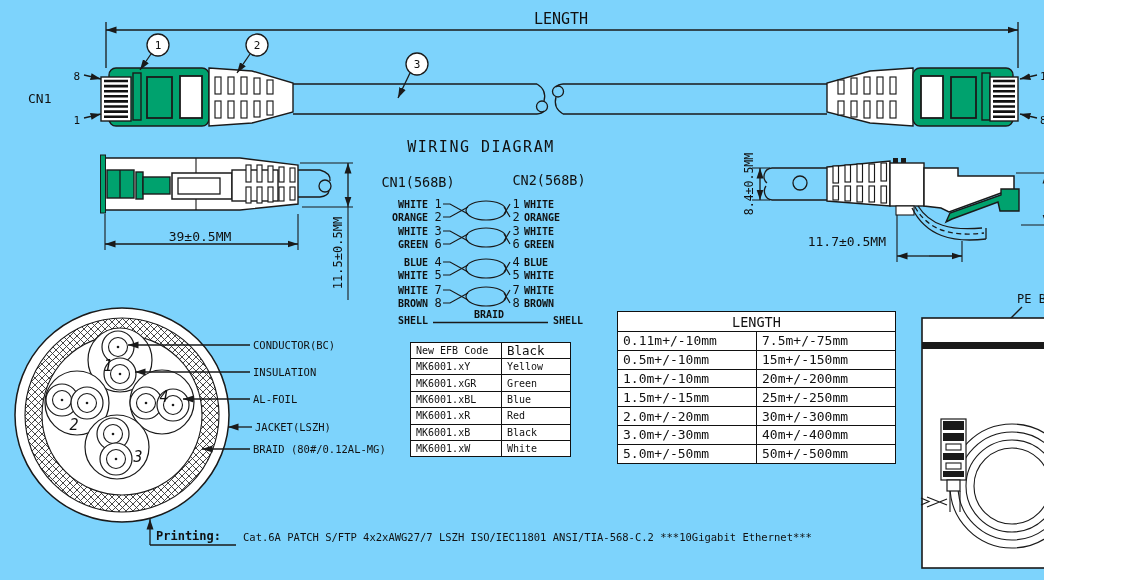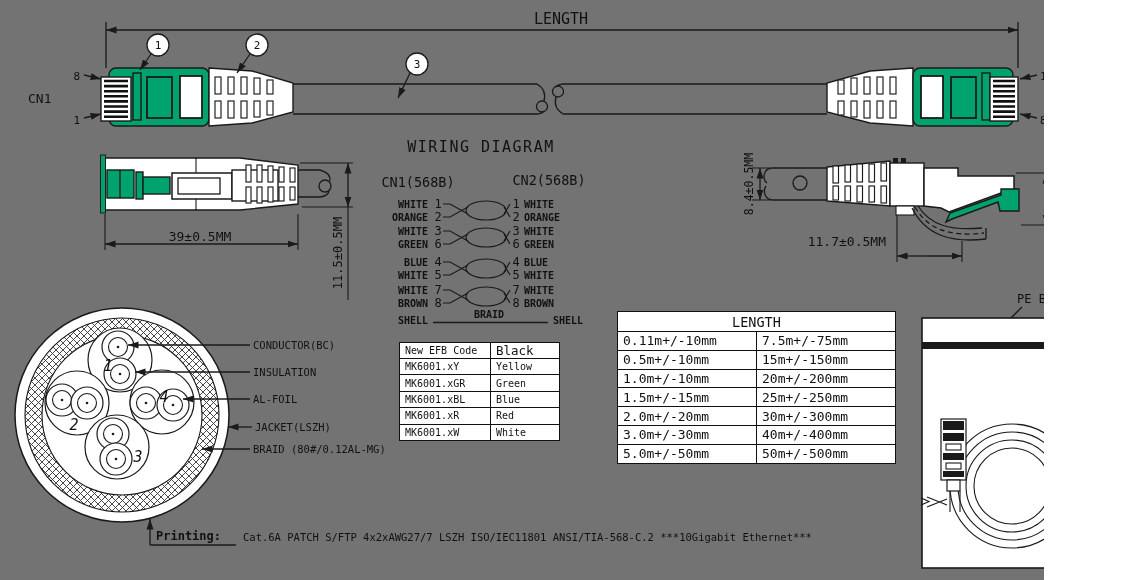--- a/index.html
+++ b/index.html
@@ -1,32 +1,32 @@
 <!DOCTYPE html>
 <html style="--green-color: #00a26e;"><head>
 <meta charset="utf-8">
 <style>
   html,body{margin:0;padding:0;background:#fff}
-  #canvas{position:relative;width:1044px;height:580px;background:#737373;overflow:hidden;
+  #canvas{position:relative;width:1044px;height:580px;background:#7dd3fc;overflow:hidden;
           font-family:"DejaVu Sans Mono",monospace}
   #canvas>svg{position:absolute;left:0;top:0}
   svg text{fill:#111;font-family:"DejaVu Sans Mono",monospace}
   .ln{fill:none;stroke:#1a1a1a;stroke-width:1.3}
   .thin{fill:none;stroke:#1a1a1a;stroke-width:1.1}
   .wht{fill:#fff;stroke:#1a1a1a;stroke-width:1.4}
   .grn{fill:var(--green-color,#00a26e);stroke:#1a1a1a;stroke-width:1.4}
   .blk{fill:#1a1a1a;stroke:none}
   .slot{fill:#fff;stroke:#1a1a1a;stroke-width:1.15}
   .t10{font-size:10px}.t105{font-size:10.5px}.t11{font-size:11px}.t115{font-size:11.5px}
   .t12{font-size:12px}.t13{font-size:13px}.t135{font-size:13.5px}.t15{font-size:15px}
   .bold{font-weight:bold}.ital{font-style:italic}
   .ctr{text-anchor:middle}.end{text-anchor:end}.cen{dominant-baseline:central}
   table{position:absolute;border-collapse:collapse;background:#fff;color:#111}
   td,th{border:1.2px solid #111;padding:0 5px;white-space:nowrap;text-align:left;font-weight:normal}
-  #code-table{left:399px;top:342px;border:1.5px solid #111}
+  #code-table{left:410px;top:342px;border:1.5px solid #111}
   #code-table th.h1{font-size:10px}
   #code-table th.h2{font-size:12.5px}
   #code-table td{height:15.4px;line-height:15px;font-size:10px}
   #code-table td:first-child,#code-table th:first-child{min-width:80px}
   #code-table td:last-child,#code-table th:last-child{min-width:58px}
   #length-table{left:617px;top:311px;border:1.6px solid #111}
   #length-table th{font-size:13.5px;height:19px;text-align:center}
   #length-table td{font-size:13px;height:17.8px;min-width:128px}
 </style>
 </head>
@@ -394,20 +394,24 @@
         </tr>
         <tr>
           <td>MK6001.xBL</td>
           <td>Blue</td>
         </tr>
         <tr>
           <td>MK6001.xR</td>
           <td>Red</td>
         </tr>
         <tr>
+          <td>MK6001.xB</td>
+          <td>Black</td>
+        </tr>
+        <tr>
           <td>MK6001.xW</td>
           <td>White</td>
         </tr>
       </tbody>
 </table>
 
 <table id="length-table">
   <thead>
     <tr>
       <th colspan="2">LENGTH</th>

